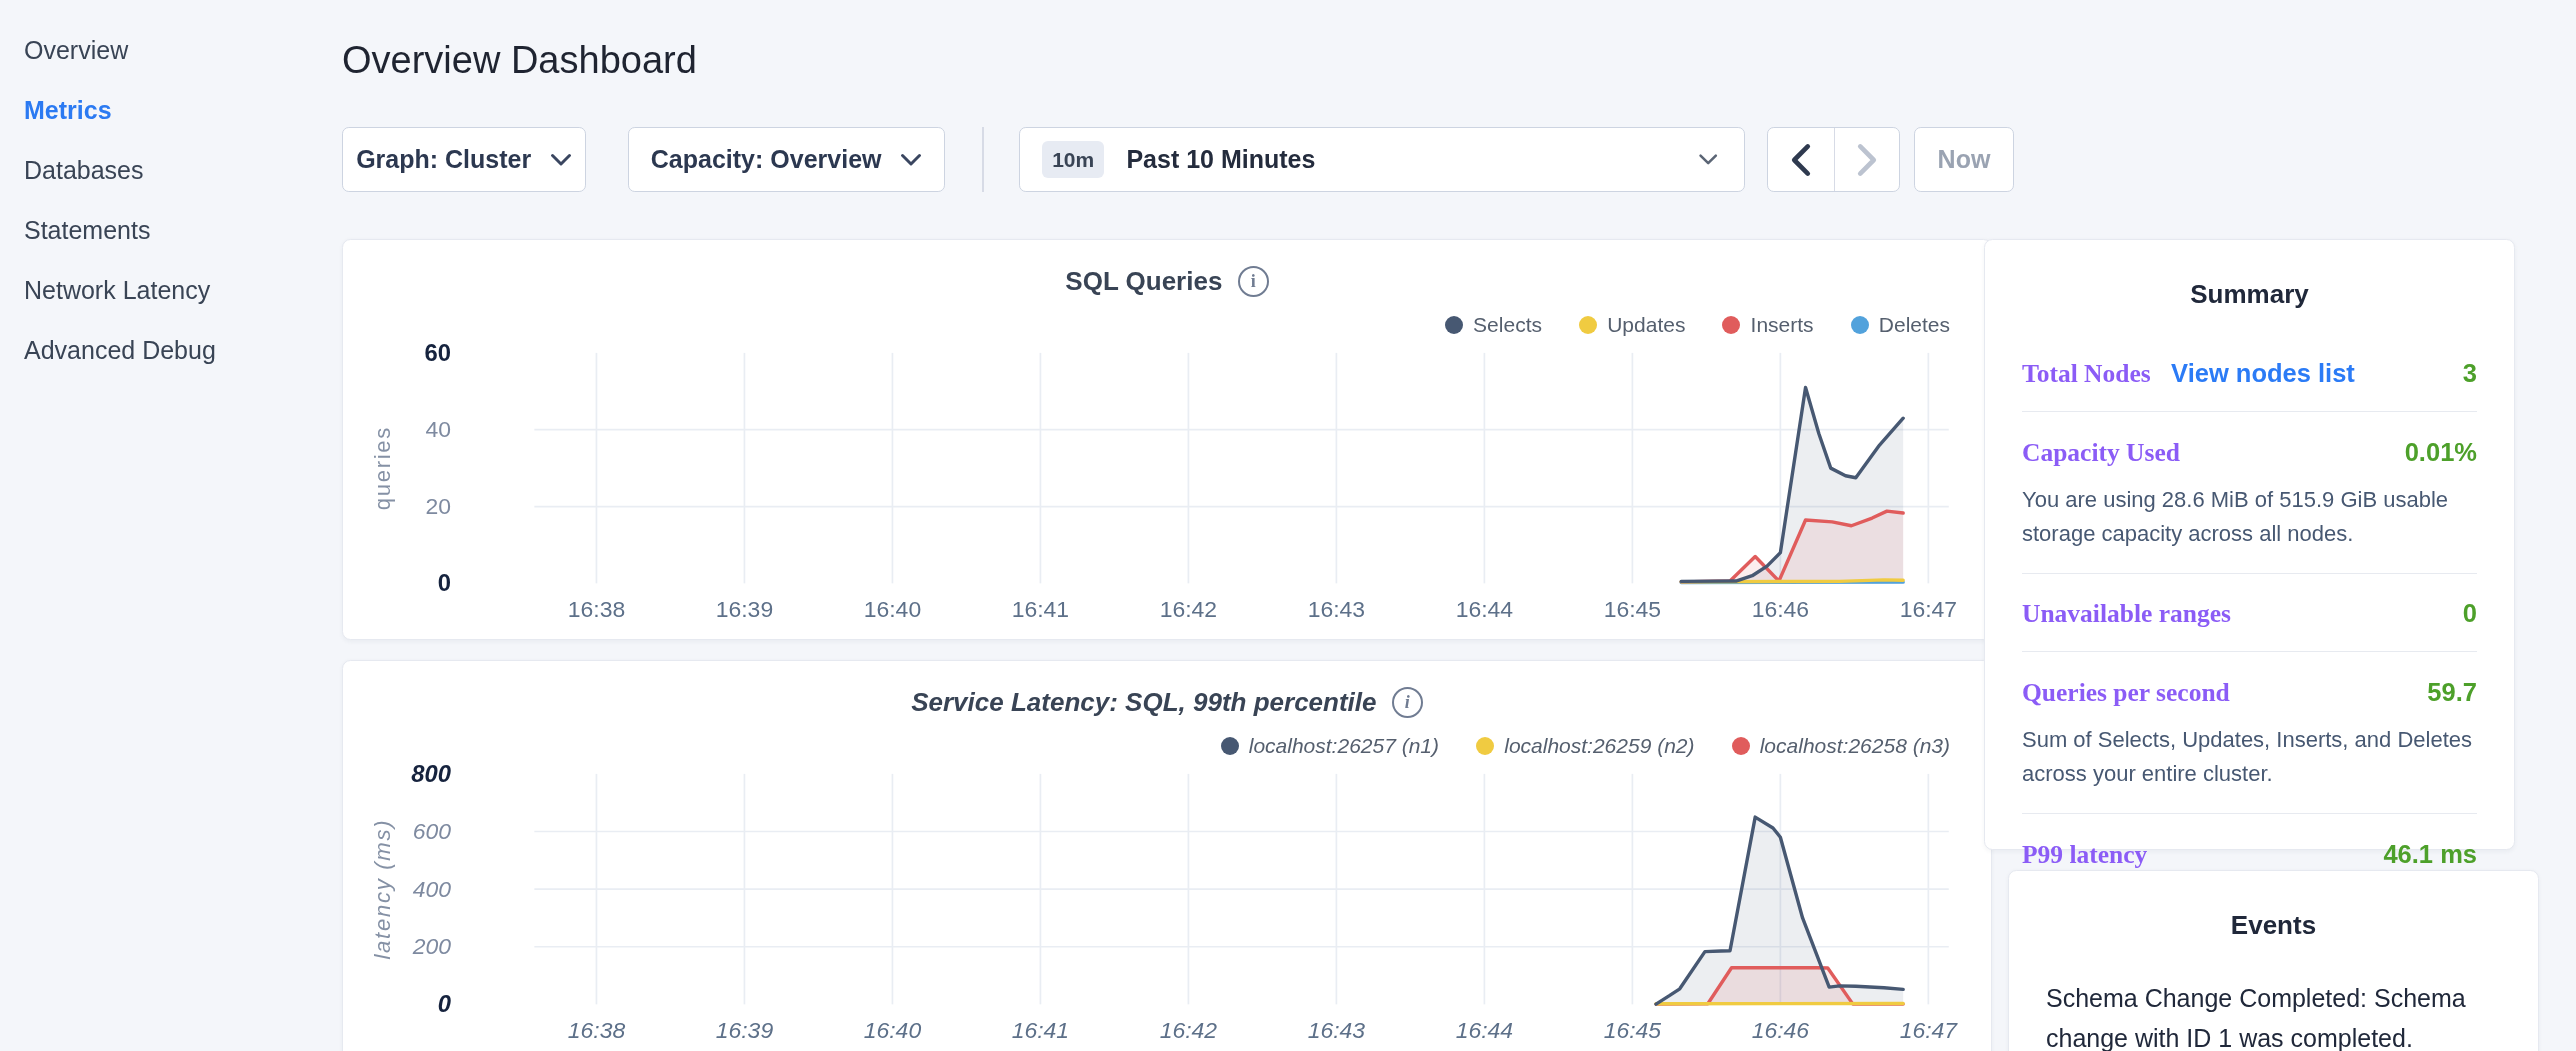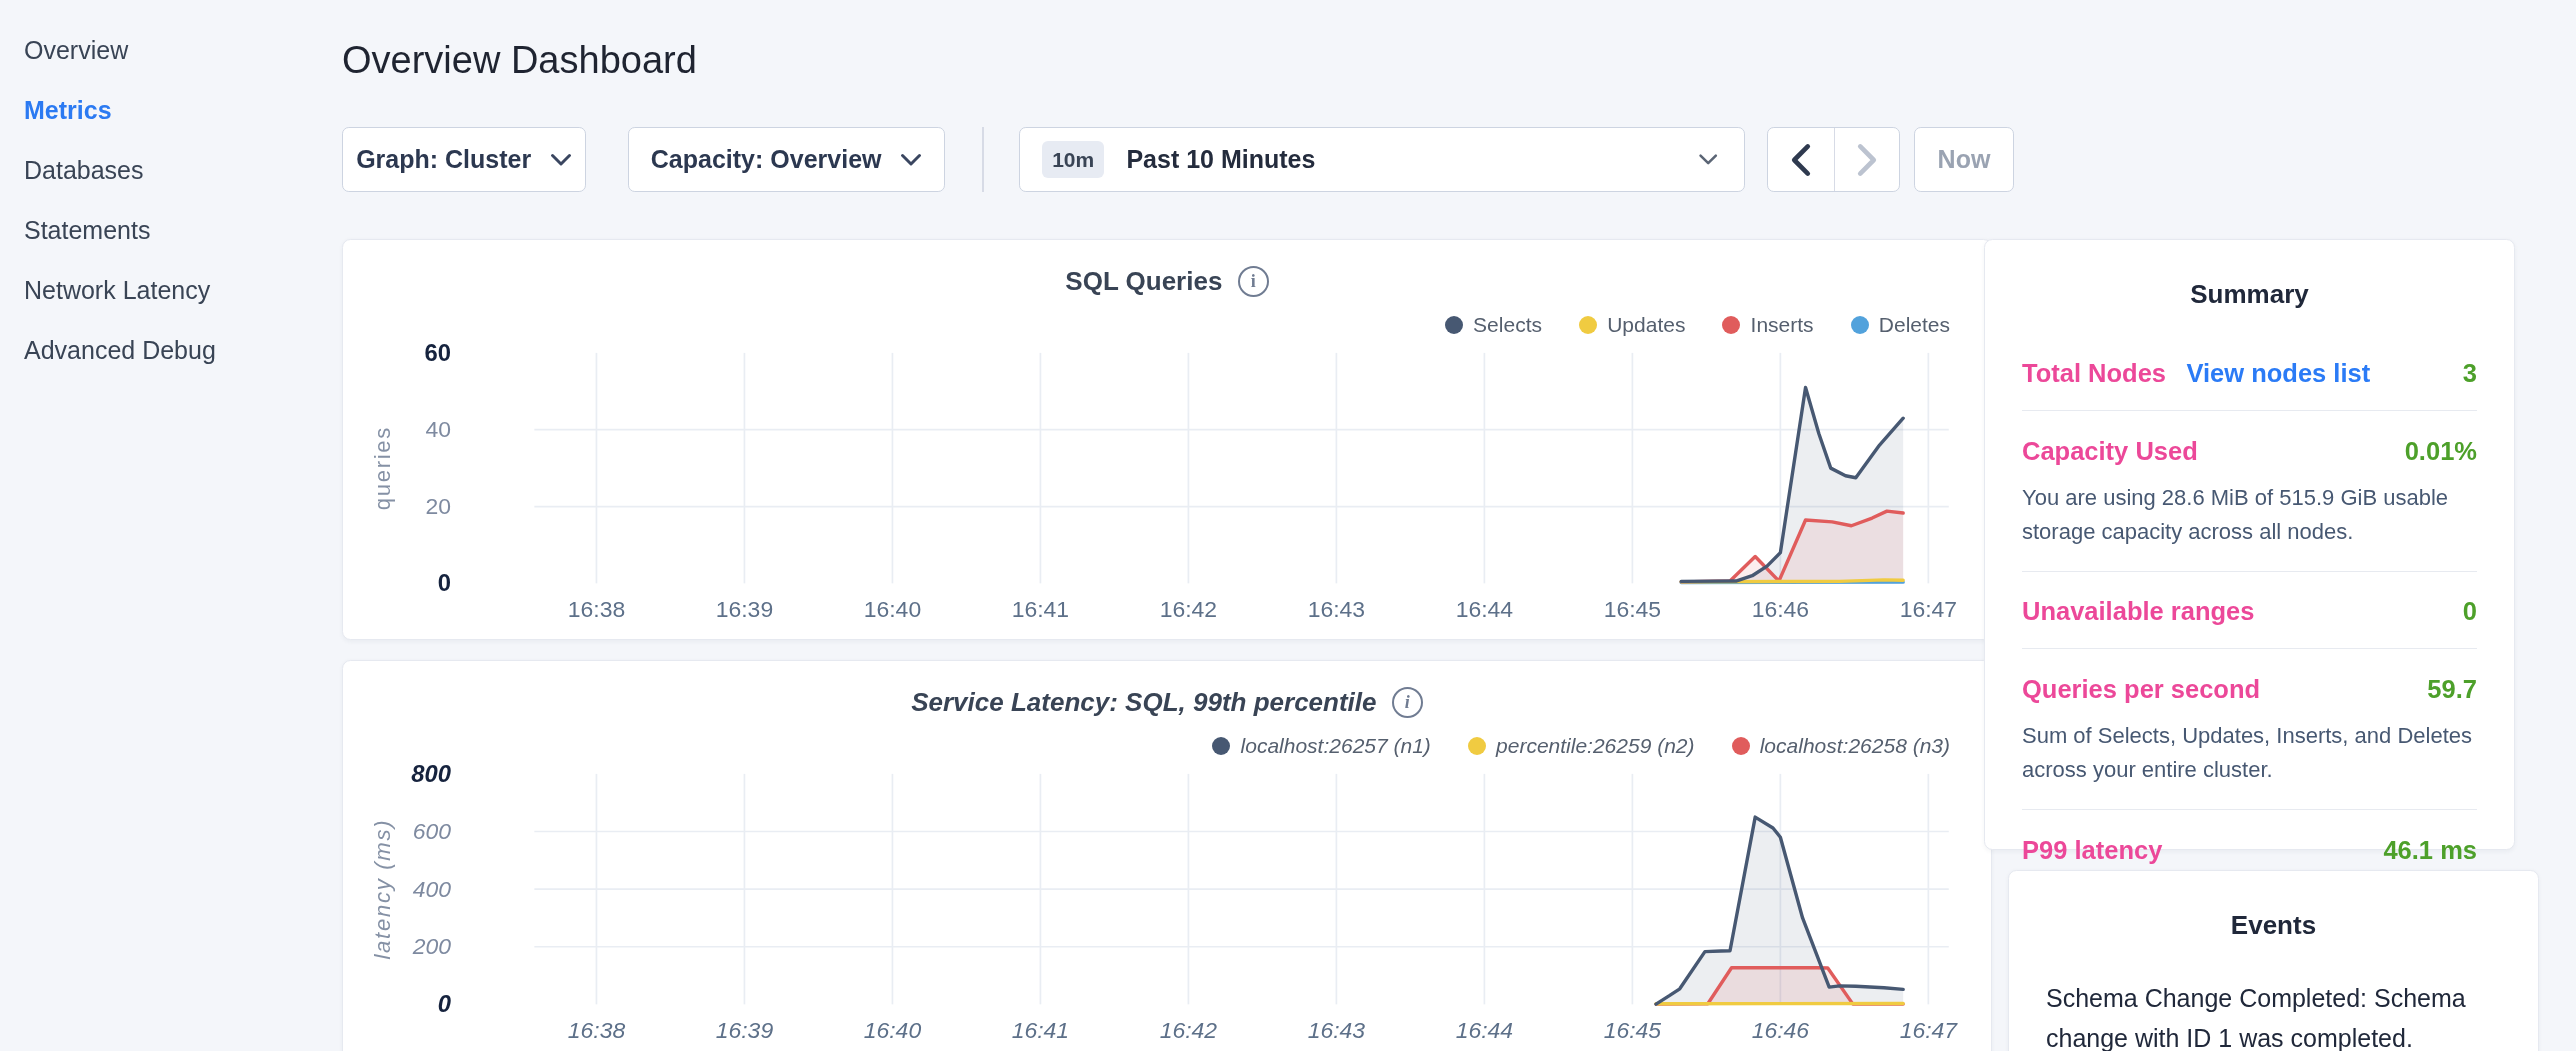--- a/index.html
+++ b/index.html
@@ -65,21 +65,21 @@
   .ytick      { fill:#7e8aa0; font-size:27px; font-weight:400; }
   .ytick-strong { fill:#16233e; font-size:28px; font-weight:700; }
   .xtick      { fill:#5d7089; font-size:27px; }
   .axis-unit  { fill:#8591a5; font-size:26px; letter-spacing:2px; }
   
   .panel-heading { text-align:center; padding-top:39px; font-size:26px; font-weight:700; color:#20283a; }
   .panel-body { padding:0 37px; }
   .sum-row { display:flex; justify-content:space-between; align-items:baseline; margin:25.5px 0 22px; }
   .sum-row:first-of-type { margin-top:49px; }
   .sum-label-group { display:flex; align-items:baseline; gap:20.4px; }
-  .sum-label { font-size:25.5px; font-weight:700; color:#ec4899; }
+  .sum-label { font-size:25.5px; font-weight:700; color:#8b5cf6;font-family:Liberation Serif, serif; }
   .sum-link  { font-size:25.5px; font-weight:600; color:#2b7bf6; cursor:pointer; text-decoration:none; }
   .sum-value { font-size:25.5px; font-weight:700; color:#4da02a; }
   .sum-desc  { font-size:22px; color:#475872; line-height:1.55; margin:-6.8px 0 22px; }
   .divider { border:none; border-top:1.7px solid #e7eaf0; }
   .event-msg { margin-top:37px; font-size:25px; color:#20283a; line-height:1.6; }
   .event-time { margin-top:5.1px; font-size:22px; color:#5a6b85; }
 </style>
 </head>
 <body>
 
@@ -205,21 +205,21 @@
       <span class="chart-title">Service Latency: SQL, 99th percentile</span>
       <span class="info-icon"></span>
     </div>
     <div class="chart-legend">
         <span class="legend-item">
           <span class="legend-dot" style="background: rgb(71, 88, 114);"></span>
           <span class="legend-label">localhost:26257 (n1)</span>
         </span>
         <span class="legend-item">
           <span class="legend-dot" style="background: rgb(240, 203, 65);"></span>
-          <span class="legend-label">percentile:26259 (n2)</span>
+          <span class="legend-label">localhost:26259 (n2)</span>
         </span>
         <span class="legend-item">
           <span class="legend-dot" style="background: rgb(224, 92, 92);"></span>
           <span class="legend-label">localhost:26258 (n3)</span>
         </span>
       </div>
     <svg class="chart-plot" width="1650" height="298" viewBox="0 0 1940 350">
         <line x1="298" y1="22" x2="298" y2="293" class="grid-line"></line>
         <text x="298" y="332" class="xtick" text-anchor="middle">16:38</text>
         <line x1="472" y1="22" x2="472" y2="293" class="grid-line"></line>

